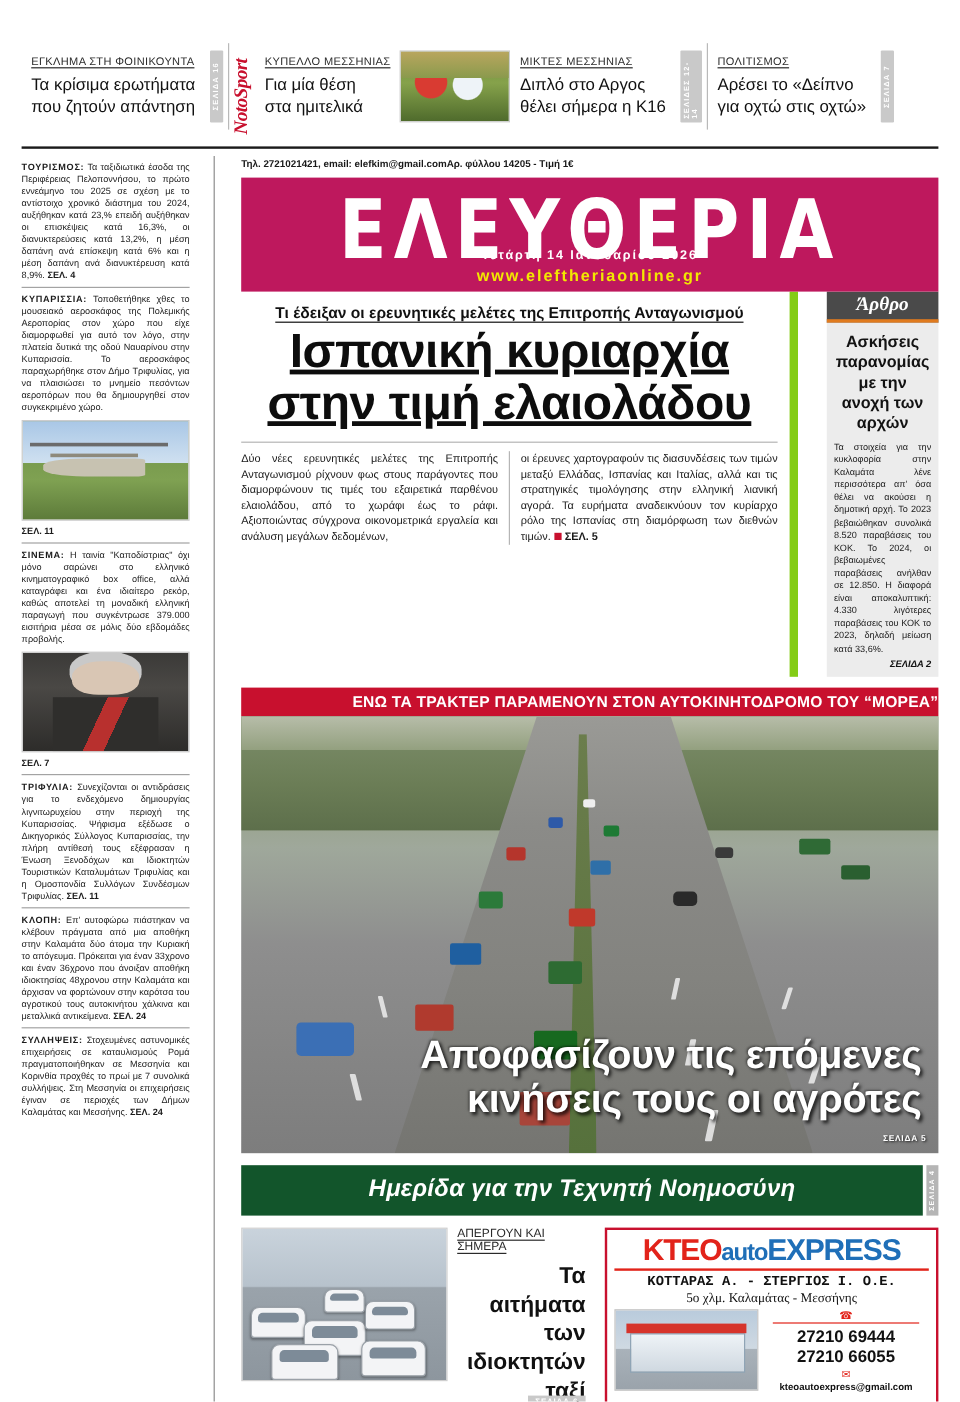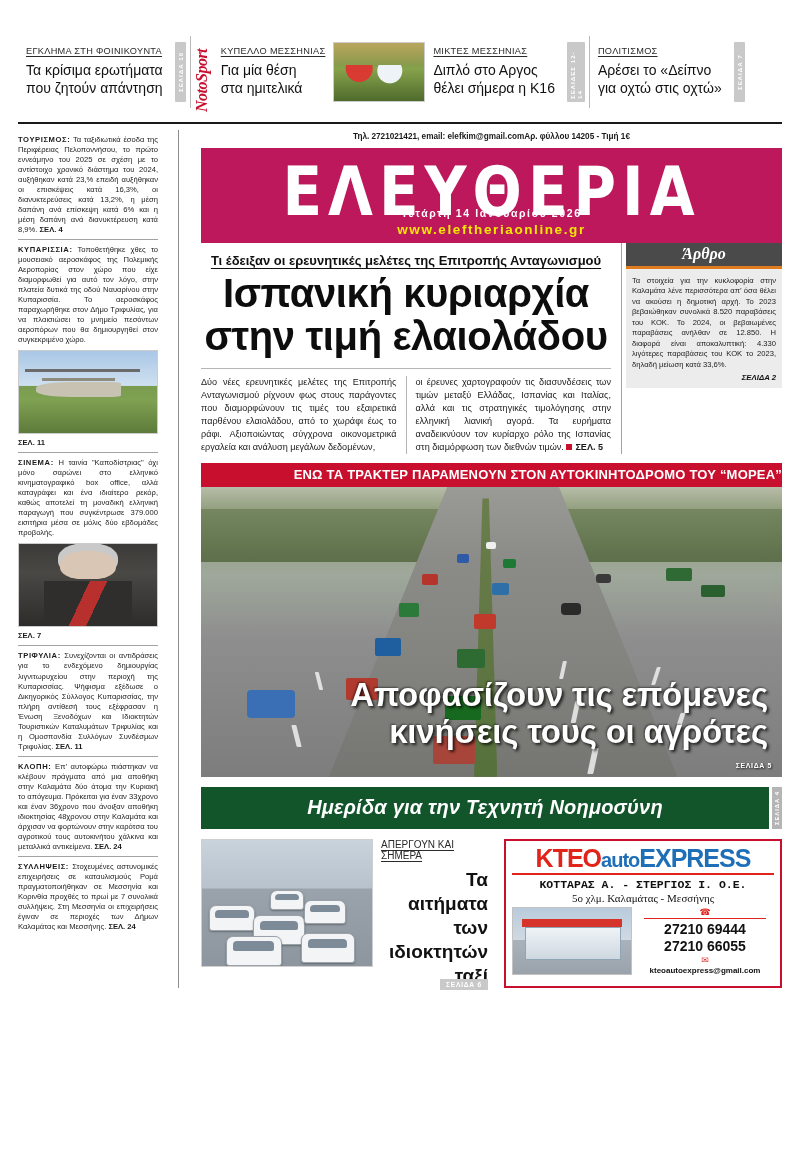--- a/index.html
+++ b/index.html
@@ -56,21 +56,21 @@
   }
   .teaser-photo::after {
     content:""; position:absolute; left:0; right:0; top:0; height:38%;
     background: linear-gradient(#b9a65e, #8a9a4d);
   }
 
   .hrule { height: 2px; background: #1a1a1a; margin: 10px 0 6px; }
 
   
   .infoline {
-    display: flex; justify-content: center; align-items: center;
+    display: flex; justify-content: flex-start; align-items: center;
     font-size: 8.2px; font-weight: bold; color: #1a1a1a;
     padding: 2px 0 3px;
   }
 
   
   .body-grid { display: flex; gap: 12px; }
   .left-col { width: 148px; flex: none; padding-right: 8px; }
   .left-rule { width: 1px; background: #8d8d8d; flex: none; }
   .right-col { flex: 1; padding-left: 10px; }
 
@@ -104,21 +104,21 @@
     box-shadow: 0 -6px 0 2px #c9c9c9;
   }
   .img-actor::after {
     content:""; position:absolute; left:18%; top:44%; width:64%; height:56%;
     background: linear-gradient(115deg, #2f2e2c 0 42%, #b8302e 42% 58%, #2f2e2c 58%);
   }
 
   
   .main-row { display: flex; }
   .main-story { flex: 1; padding-right: 10px; }
-  .artikro { width: 161px; flex: none; border-left: 1px solid #84cc16; padding-left: 4px; }
+  .artikro { width: 124px; flex: none; border-left: 7px solid #84cc16; padding-left: 24px; }
 
   .masthead {
     background: #be185d; margin-top: 4px;
     height: 95px; position: relative; overflow: hidden;
   }
   .logo-word {
     text-align: center; color: #ffffff; font-weight: bold;
     font-size: 58px; letter-spacing: 6px; line-height: 1;
     padding-top: 8px; font-family: "DejaVu Sans", sans-serif;
     transform: scaleY(1.18); transform-origin: top center;
@@ -131,21 +131,21 @@
     position: absolute; bottom: 6px; left: 0; right: 0; text-align: center;
     color: #f2e800; font-size: 13.5px; font-weight: bold; letter-spacing: 1.6px;
   }
 
   .kicker-main {
     font-size: 13px; font-weight: bold; text-align: center; margin: 10px 0 4px;
     text-decoration: underline; text-underline-offset: 3px; color: #111;
   }
   .headline {
     font-size: 40px; font-weight: bold; line-height: 1.08; text-align: center;
-    letter-spacing: -.4px; color: #0d0d0d; margin: 4px 0 10px;
+    letter-spacing: -.4px; color: #0d0d0d; margin: 4px 0 10px; text-decoration: underline;
   }
   .lead-cols { display: flex; gap: 0; border-top: 1px solid #b5b5b5; padding-top: 7px; }
   .lead-col { flex: 1; font-size: 9.1px; line-height: 1.42; text-align: justify; color: #1a1a1a; }
   .lead-col:first-child { padding-right: 9px; border-right: 1px solid #b5b5b5; }
   .lead-col:last-child { padding-left: 9px; }
   .sel-inline { font-weight: bold; white-space: nowrap; }
   .sq { display: inline-block; width: 6px; height: 6px; background: #c8102e; margin-right: 3px; }
 
   .artikro-head {
     background: #4a4a4a; color: #fff; text-align: center; font-style: italic;
@@ -160,21 +160,21 @@
   .artikro-text { font-size: 7.6px; line-height: 1.38; text-align: justify; color: #1b1b1b; }
   .artikro-sel { text-align: right; font-size: 7.8px; font-weight: bold; font-style: italic; margin-top: 3px; }
 
   
   .photo-block { margin-top: 9px; position: relative; }
   .red-banner {
     background: #c8102e; color: #fff; text-align: right;
     font-size: 13px; font-weight: bold; letter-spacing: .2px; padding: 4px 0 5px;
   }
   .photo {
-    position: relative; height: 290px; overflow: hidden;
+    position: relative; height: 364px; overflow: hidden;
     background: linear-gradient(#8a9a7e 0%, #96a184 18%, #9fa89b 30%, #8e8e8e 52%, #7d7d7d 100%);
   }
   .road {
     position: absolute; left: 22%; right: 18%; top: 0; bottom: 0;
     background: linear-gradient(180deg, #9a9a96 0%, #8b8b88 25%, #83837f 60%, #757571 100%);
     clip-path: polygon(34% 0, 66% 0, 100% 100%, 0 100%);
   }
   .median {
     position: absolute; left: 47%; top: 4%; width: 4%; bottom: 0;
     background: linear-gradient(#6b7d4c, #56713c);
@@ -386,20 +386,21 @@
             <div class="lead-col">
               <span>οι έρευνες χαρτογραφούν τις διασυνδέσεις των τιμών μεταξύ Ελλάδας, Ισπανίας και Ιταλίας, αλλά και τις στρατηγικές τιμολόγησης στην ελληνική λιανική αγορά. Τα ευρήματα αναδεικνύουν τον κυρίαρχο ρόλο της Ισπανίας στη διαμόρφωση των διεθνών τιμών.</span>
               <span class="sel-inline"><span class="sq"></span><span>ΣΕΛ. 5</span></span>
             </div>
           </div>
         </div>
 
         <div class="artikro">
           <div class="artikro-head">Άρθρο</div>
           <div class="artikro-body">
+            <div class="artikro-title">Ασκήσεις παρανομίας με την ανοχή των αρχών</div>
             <div class="artikro-text">Τα στοιχεία για την κυκλοφορία στην Καλαμάτα λένε περισσότερα απ’ όσα θέλει να ακούσει η δημοτική αρχή. Το 2023 βεβαιώθηκαν συνολικά 8.520 παραβάσεις του ΚΟΚ. Το 2024, οι βεβαιωμένες παραβάσεις ανήλθαν σε 12.850. Η διαφορά είναι αποκαλυπτική: 4.330 λιγότερες παραβάσεις του ΚΟΚ το 2023, δηλαδή μείωση κατά 33,6%.</div>
             <div class="artikro-sel">ΣΕΛΙΔΑ 2</div>
           </div>
         </div>
       </div>
 
       <div class="photo-block">
         <div class="red-banner">ΕΝΩ ΤΑ ΤΡΑΚΤΕΡ ΠΑΡΑΜΕΝΟΥΝ ΣΤΟΝ ΑΥΤΟΚΙΝΗΤΟΔΡΟΜΟ ΤΟΥ “ΜΟΡΕΑ”</div>
         <div class="photo">
           <div class="treeline"></div>

